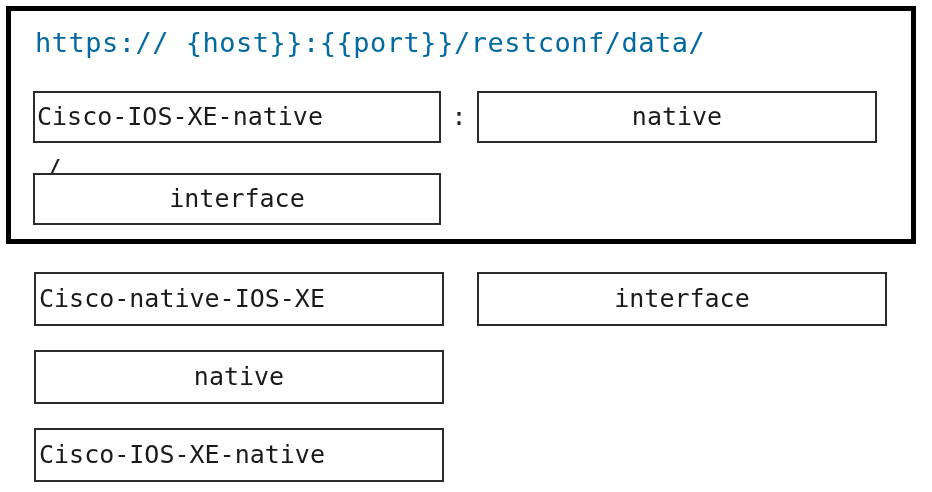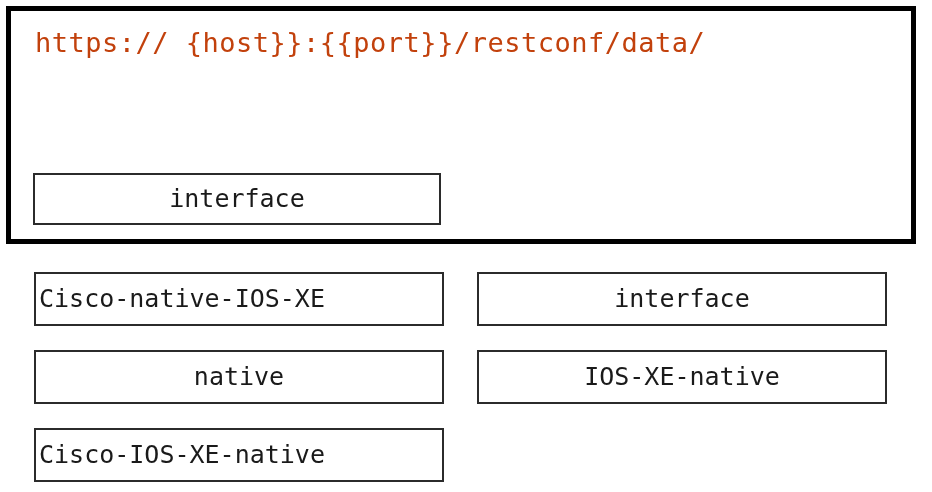--- a/index.html
+++ b/index.html
@@ -28,21 +28,21 @@
     box-sizing: border-box;
   }
 
   .url-line {
     position: absolute;
     left: 24px;
     top: 16px;
     font-size: 27px;
     letter-spacing: 0.5px;
     white-space: pre;
-    color: #c2410c;
+    color: #0369a1;
   }
 
   
   .slot-row-1 {
     position: absolute;
     left: 22px;
     top: 80px;
     width: 860px;
     height: 52px;
   }
@@ -116,33 +116,35 @@
   }
   .option-tile.wide-text { text-align: left; padding-left: 3px; }
 </style>
 </head>
 <body>
 
 <div class="builder">
 
   <div class="url-line">https:// {host}}:{{port}}/restconf/data/</div>
 
+  <div class="slot-row-1">
+    <span class="slot slot-filled-1">Cisco-IOS-XE-native</span><span class="separator sep-colon">:</span><span class="slot slot-filled-2">native</span><span class="separator sep-slash">/</span>
+  </div>
 
   <div class="slot-row-2">
     <span class="slot slot-filled-3">interface</span>
   </div>
 
 </div>
 
 <div class="option-bank">
 
   <div class="option-col left">
     <div class="option-tile wide-text">Cisco-native-IOS-XE</div>
     <div class="option-tile">native</div>
     <div class="option-tile wide-text">Cisco-IOS-XE-native</div>
   </div>
 
   <div class="option-col right">
     <div class="option-tile">interface</div>
-    <div class="option-tile">IOS-XE-native</div>
   </div>
 
 </div>
 
 </body></html>

